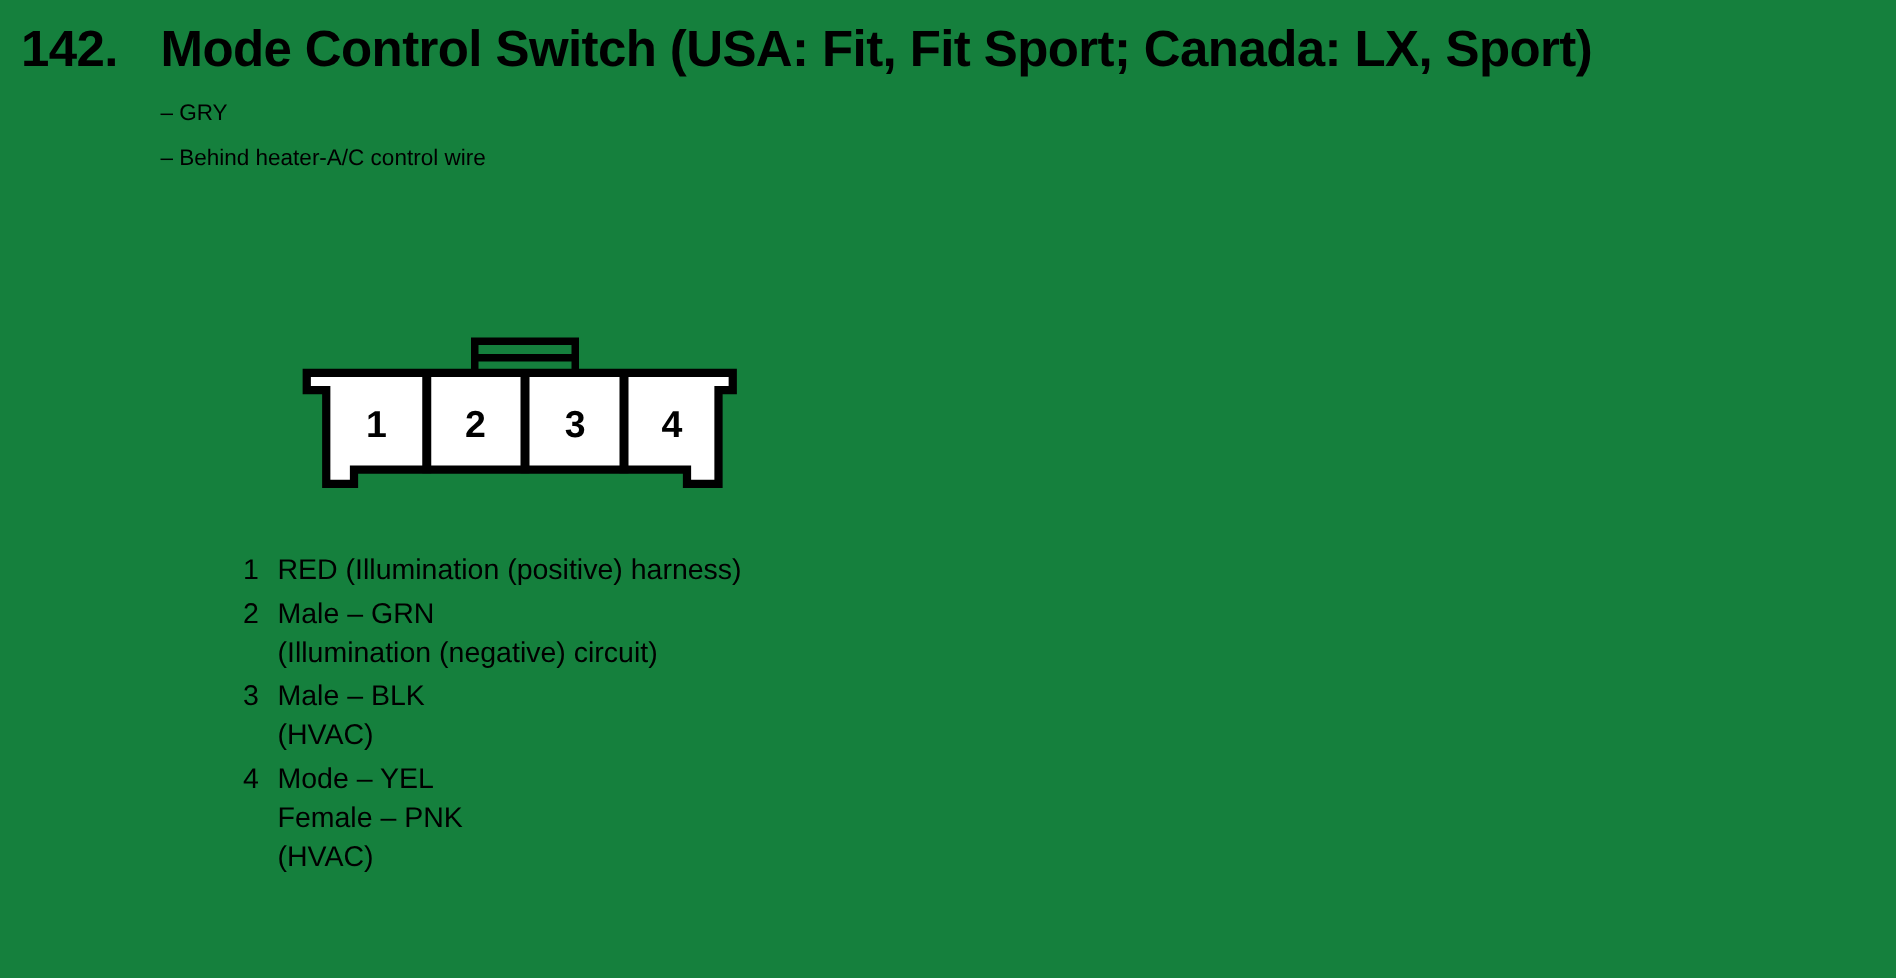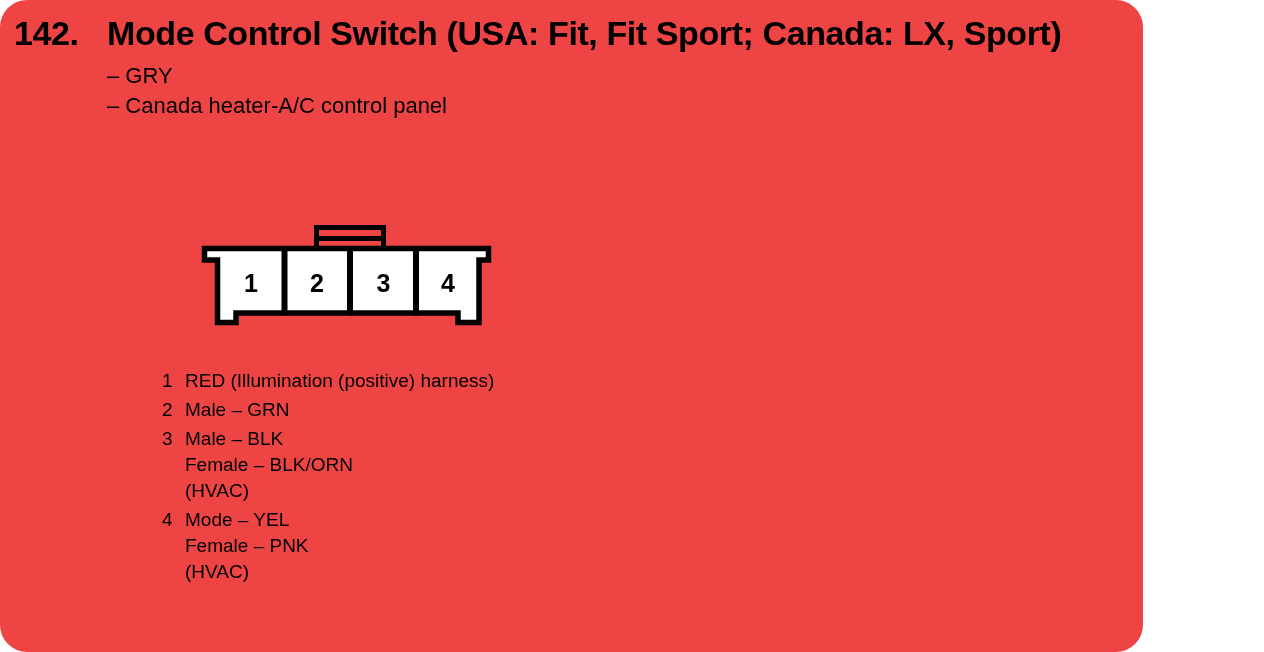--- a/index.html
+++ b/index.html
@@ -7,44 +7,43 @@
     padding: 0;
     background: #ffffff;
     width: 1264px;
     height: 652px;
     overflow: hidden;
     font-family: "Liberation Sans", "DejaVu Sans", sans-serif;
     color: #000000;
   }
   .page {
     position: relative;
-    width: 1143px;
+    width: 1264px;
     height: 652px;
-    background: #ef4444;
-    border-radius: 27px;
+    background: #15803d;
   }
   .title-row {
     position: absolute;
     left: 14px;
     top: 13px;
     font-size: 34px;
     font-weight: bold;
     line-height: 41px;
     white-space: nowrap;
     letter-spacing: -0.4px;
   }
   .item-no {
     display: inline-block;
     width: 93px;
   }
   .notes {
     position: absolute;
     left: 107px;
     top: 61px;
-    font-size: 22px;
+    font-size: 15px;
     line-height: 29.5px;
     white-space: nowrap;
   }
   .connector-svg {
     position: absolute;
     left: 195px;
     top: 218px;
   }
   .pin-text {
     font-family: "Liberation Sans", "DejaVu Sans", sans-serif;
@@ -75,21 +74,21 @@
 <body>
 
 <div class="page">
 
   <div class="title-row">
     <span class="item-no">142.</span><span class="title-text">Mode Control Switch (USA: Fit, Fit Sport; Canada: LX, Sport)</span>
   </div>
 
   <div class="notes">
     <div class="note">– GRY</div>
-    <div class="note">– Canada heater-A/C control panel</div>
+    <div class="note">– Behind heater-A/C control wire</div>
   </div>
 
   <svg class="connector-svg" width="310" height="118" viewBox="195 218 310 118">
 
     <rect x="316.5" y="227.5" width="67" height="21" fill="none" stroke="#000" stroke-width="5"></rect>
     <line x1="314" y1="238.5" x2="386" y2="238.5" stroke="#000" stroke-width="5"></line>
 
     <path d="M204.5 248.5 H488.5 V260 H479 V322.5 H458 V313 H236 V322.5 H217.5 V260 H204.5 Z" fill="#ffffff" stroke="#000" stroke-width="5.5" stroke-linejoin="miter"></path>
 
     <line x1="284.5" y1="246" x2="284.5" y2="315.5" stroke="#000" stroke-width="6"></line>
@@ -108,28 +107,28 @@
       <span class="pin-no">1</span>
       <div class="pin-lines">
         <div>RED (Illumination (positive) harness)</div>
       </div>
     </div>
 
     <div class="pin-group">
       <span class="pin-no">2</span>
       <div class="pin-lines">
         <div>Male – GRN</div>
+        <div>(Illumination (negative) circuit)</div>
       </div>
     </div>
 
     <div class="pin-group">
       <span class="pin-no">3</span>
       <div class="pin-lines">
         <div>Male – BLK</div>
-        <div>Female – BLK/ORN</div>
         <div>(HVAC)</div>
       </div>
     </div>
 
     <div class="pin-group">
       <span class="pin-no">4</span>
       <div class="pin-lines">
         <div>Mode – YEL</div>
         <div>Female – PNK</div>
         <div>(HVAC)</div>

